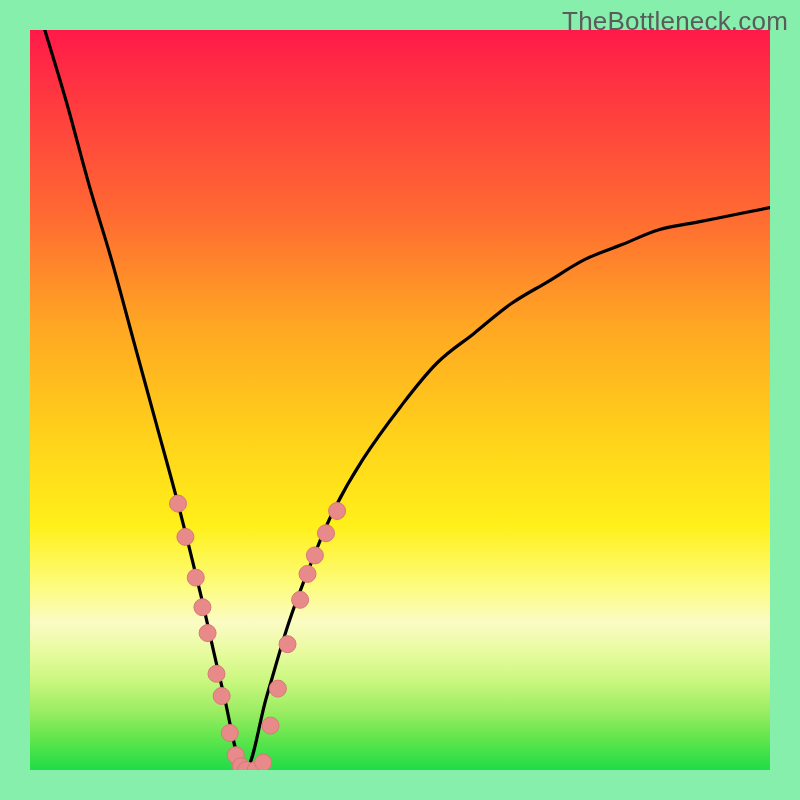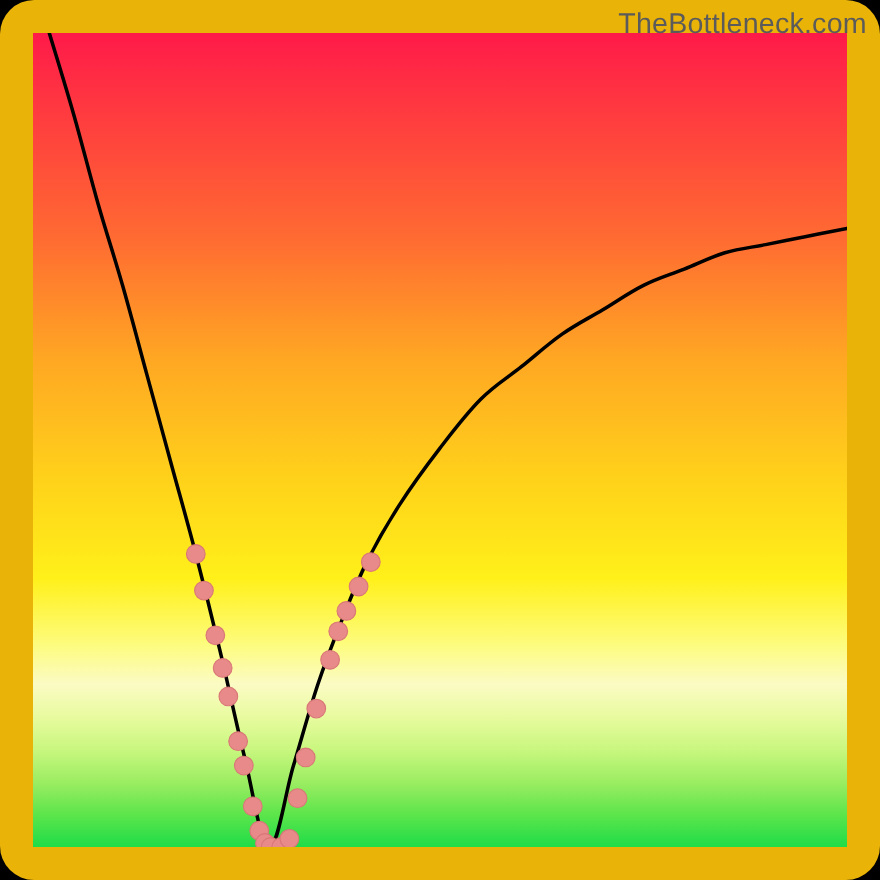--- a/index.html
+++ b/index.html
@@ -8,22 +8,21 @@
     width: 800px;
     height: 800px;
     background: #000;
     font-family: Arial, Helvetica, sans-serif;
     overflow: hidden;
   }
   .frame {
     position: relative;
     width: 800px;
     height: 800px;
-    background: #eab308;
-    border-radius: 31px;
+    background: #86efac;
   }
   .watermark {
     position: absolute;
     top: 6px;
     right: 12px;
     font-size: 26px;
     font-weight: 400;
     color: #5b5b5b;
     letter-spacing: 0.2px;
     z-index: 10;

